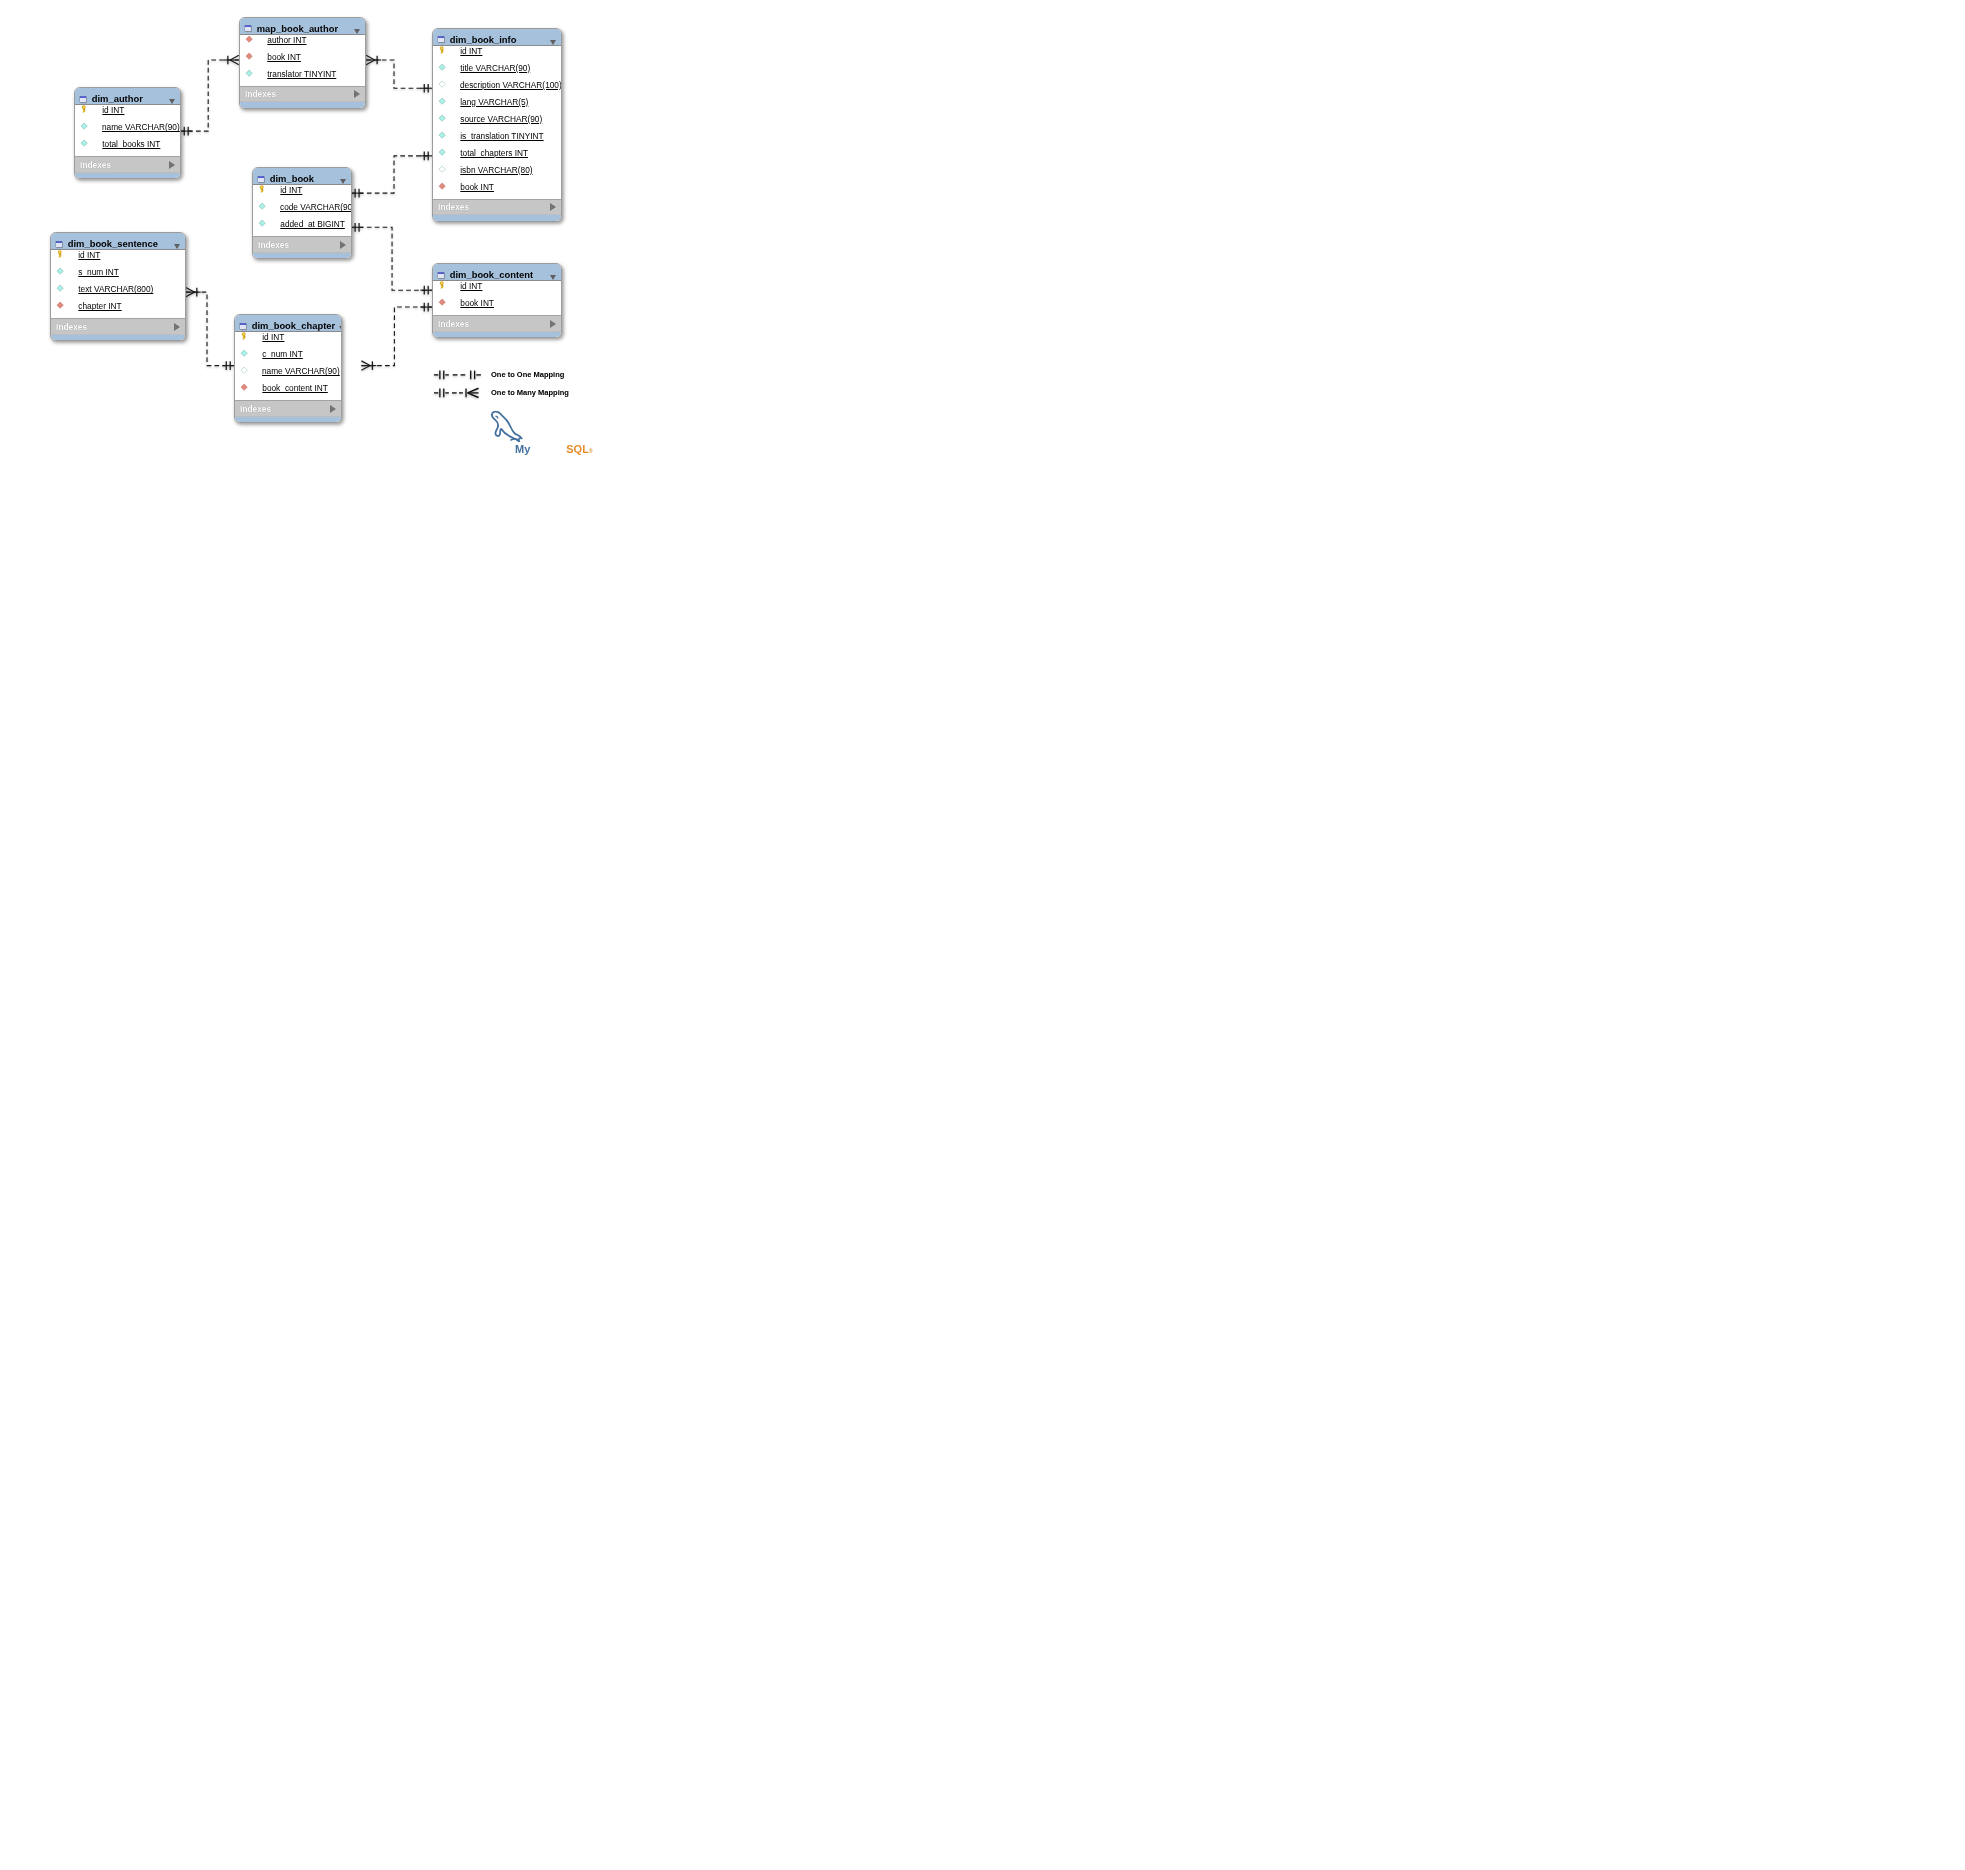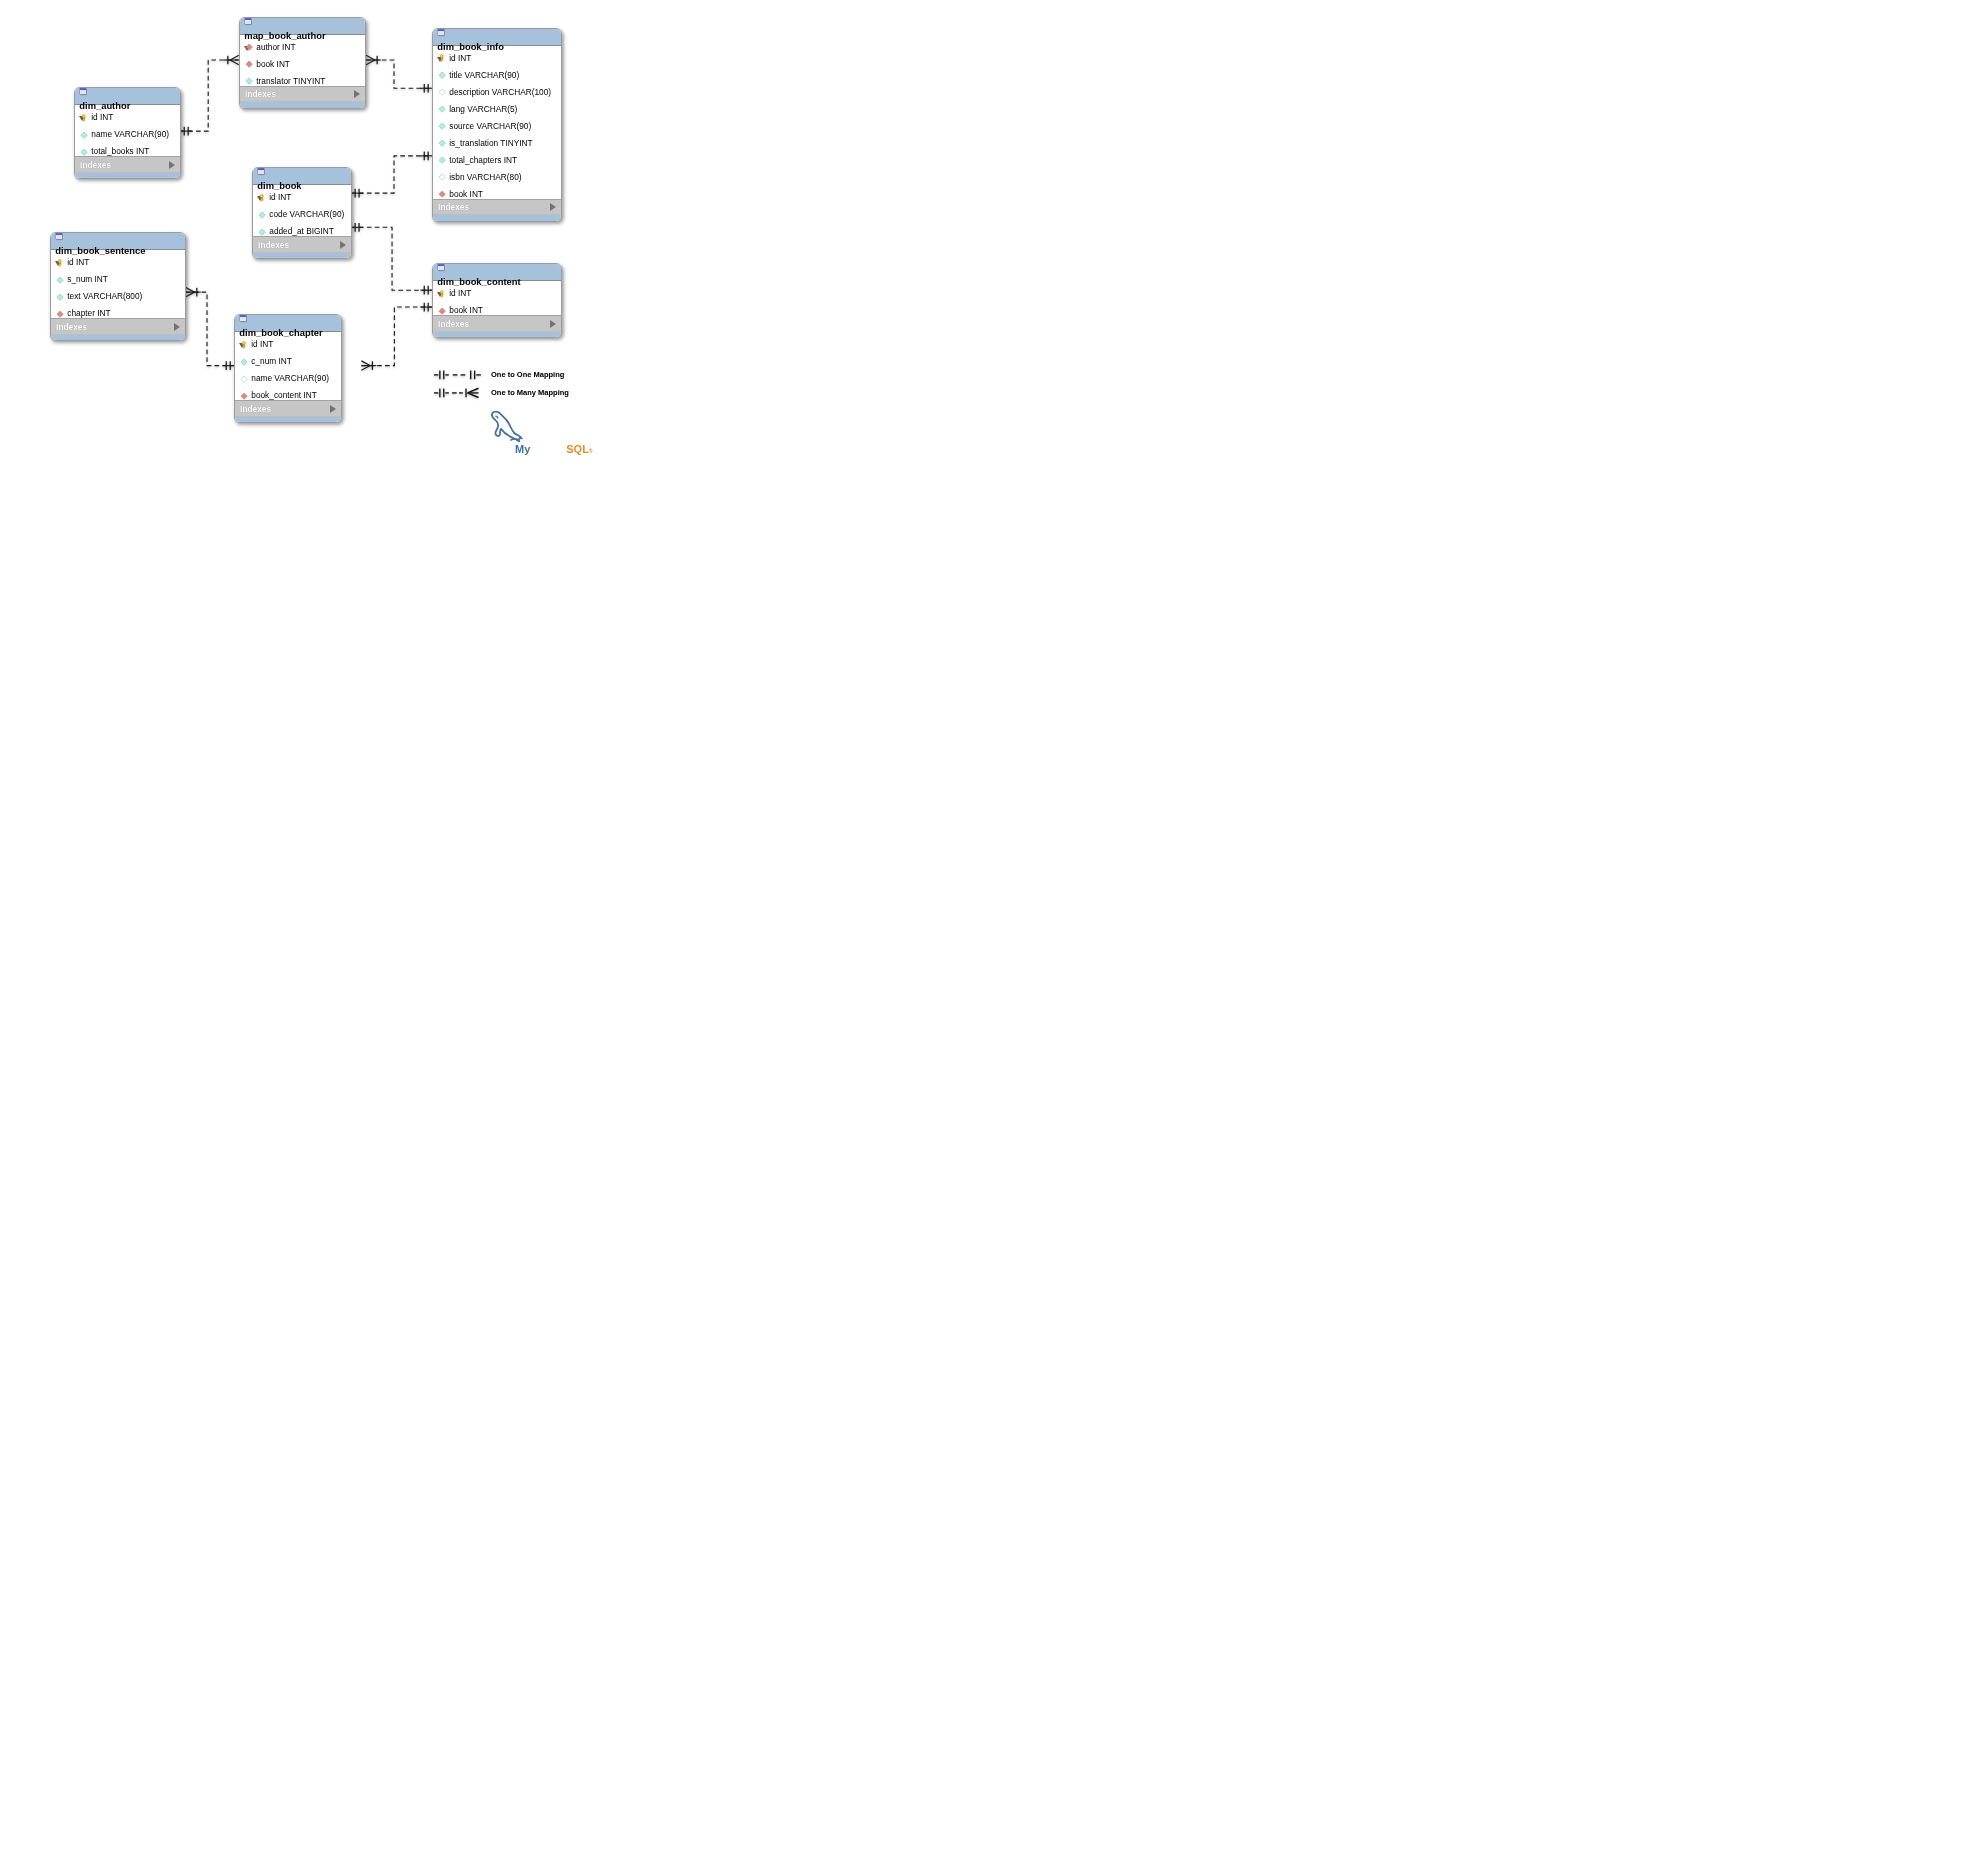--- a/index.html
+++ b/index.html
@@ -5,26 +5,26 @@
   html,body{margin:0;padding:0;background:#fff;}
   #canvas{position:relative;width:625px;height:468px;background:#ffffff;overflow:hidden;
           font-family:"Liberation Sans", sans-serif;}
   #connector-layer{position:absolute;left:0;top:0;width:625px;height:468px;z-index:1;
           filter:drop-shadow(0.8px 1.2px 0.8px rgba(0,0,0,0.28));}
   #tables-layer{position:absolute;left:0;top:0;z-index:2;}
   .tbl{position:absolute;box-sizing:border-box;border:0.8px solid #9c9c9c;border-radius:5.9px;
        background:#ffffff;box-shadow:1.6px 2px 3.5px rgba(50,50,50,0.45);overflow:hidden;}
   .tbl *{box-sizing:border-box;}
   .tbl-hdr{height:17.3px;background:#a6c1dc;border-bottom:0.8px solid #8a8a8a;display:flex;
-       align-items:flex-start;padding:0 4.7px 0 4.3px;gap:3.9px;flex-direction:column;}
+       align-items:flex-end;padding:0 4.7px 0 4.3px;gap:3.9px;}
   .tbl-title{flex:1;font-weight:bold;font-size:9.4px;color:#000;white-space:nowrap;}
   .tri{width:0;height:0;border-left:3.9px solid transparent;border-right:3.9px solid transparent;
        border-top:5.5px solid #5f5f5f;margin-top:0.8px;}
   .tbl-body{background:#fff;}
-  .row{height:17px;display:flex;align-items:flex-end;gap:3px;padding:0 3.1px 0 4.7px;}
+  .row{height:17px;display:flex;align-items:flex-start;gap:14px;padding:0 3.1px 0 4.7px;text-decoration:underline;}
   .row .lbl{font-size:8.3px;color:#000;white-space:nowrap;}
   .ic{width:8.6px;height:8.6px;display:flex;align-items:center;justify-content:center;}
   .ic svg{display:block;}
   .tbl-ix{height:15.7px;background:#c6c6c6;border-top:0.8px solid #a3a3a3;display:flex;
        align-items:center;justify-content:space-between;padding:0 5.5px 0 5.1px;gap:19px;}
   .ix-lbl{color:#ffffff;font-weight:bold;font-size:8.3px;text-shadow:0 0.4px 0.8px rgba(0,0,0,0.35);}
   .ix-arrow{width:0;height:0;border-top:4.3px solid transparent;border-bottom:4.3px solid transparent;
        border-left:6.7px solid #737373;}
   .tbl-ft{height:6.3px;background:#a6c1dc;border-top:0.8px solid #bdbdbd;}
   #legend{position:absolute;left:434px;top:369px;z-index:2;}

